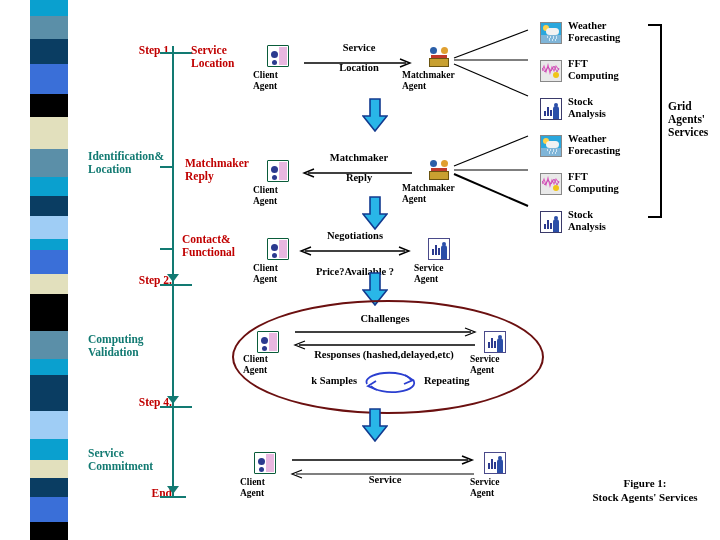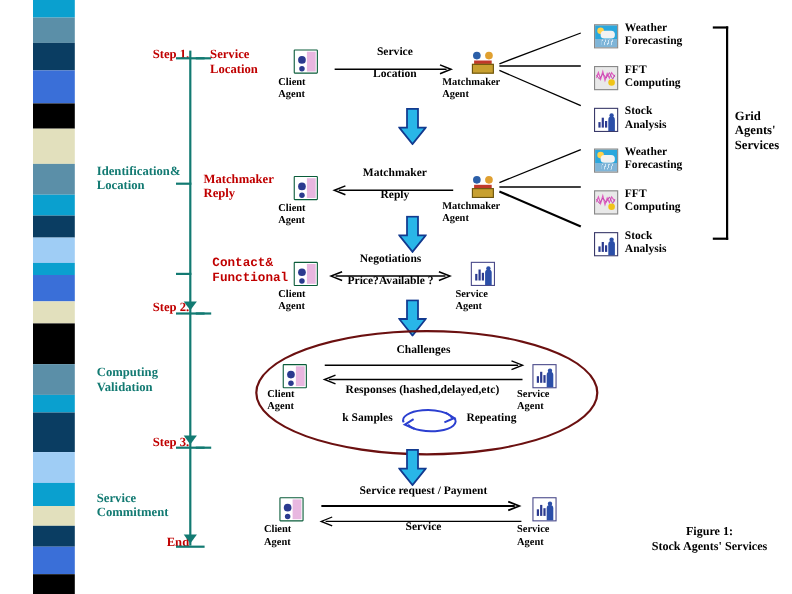--- a/index.html
+++ b/index.html
@@ -151,21 +151,21 @@
   <div class="ab lbl-red" style="left:120px;top:274px;width:52px;text-align:right;">Step 2.</div>
   <div class="dart" style="left:167px;top:274px;"></div>
   <div class="tick" style="left:160px;top:284px;"></div>
   <div class="tickL" style="left:178px;top:284px;"></div>
 
   <div class="ab lbl-teal" style="left:88px;top:333px;width:84px;">
     <div>Computing</div>
     <div>Validation</div>
   </div>
 
-  <div class="ab lbl-red" style="left:120px;top:396px;width:52px;text-align:right;">Step 3.</div>
+  <div class="ab lbl-red" style="left:120px;top:396px;width:52px;text-align:right;">Step 4.</div>
   <div class="dart" style="left:167px;top:396px;"></div>
   <div class="tick" style="left:160px;top:406px;"></div>
   <div class="tickL" style="left:178px;top:406px;"></div>
 
   <div class="ab lbl-teal" style="left:88px;top:447px;width:88px;">
     <div>Service</div>
     <div>Commitment</div>
   </div>
 
   <div class="ab lbl-red" style="left:120px;top:487px;width:52px;text-align:right;">End</div>
@@ -173,21 +173,21 @@
   <div class="tick" style="left:160px;top:496px;"></div>
 
   <div class="ab lbl-red" style="left:191px;top:44px;width:70px;">
     <div>Service</div>
     <div>Location</div>
   </div>
   <div class="ab lbl-red" style="left:185px;top:157px;width:74px;">
     <div>Matchmaker</div>
     <div>Reply</div>
   </div>
-  <div class="ab lbl-red" style="left:193px;top:233px;width:74px;font-family:Liberation Mono, monospace;">
+  <div class="ab lbl-red" style="left:182px;top:233px;width:74px;">
     <div>Contact&amp;</div>
     <div>Functional</div>
   </div>
 
   <div class="ic ic-client" style="left:267px;top:45px;"></div>
   <div class="ab agent-cap" style="left:267px;top:70px;">
     <div>Client</div>
     <div>Agent</div>
   </div>
 
@@ -246,21 +246,21 @@
     <div>Client</div>
     <div>Agent</div>
   </div>
 
   <div class="ab arrow-cap" style="left:300px;top:230px;width:110px;">Negotiations</div>
   <svg class="ab" style="left:297px;top:246px;" width="116" height="12">
     <line x1="8" y1="5" x2="108" y2="5" stroke="#000" stroke-width="1.4"></line>
     <polyline points="14,1 4,5 14,9" fill="none" stroke="#000" stroke-width="1.4"></polyline>
     <polyline points="102,1 112,5 102,9" fill="none" stroke="#000" stroke-width="1.4"></polyline>
   </svg>
-  <div class="ab arrow-cap" style="left:300px;top:250px;width:110px;text-align:center;">Price?Available ?</div>
+  <div class="ab arrow-cap" style="left:300px;top:266px;width:110px;text-align:center;">Price?Available ?</div>
 
   <div class="ic ic-svc" style="left:428px;top:238px;">
     <div class="bar" style="left:3px;height:6px;"></div>
     <div class="bar" style="left:6px;height:10px;"></div>
     <div class="bar" style="left:9px;height:7px;"></div>
     <div class="man"></div>
     <div class="head"></div>
   </div>
   <div class="ab agent-cap" style="left:428px;top:263px;">
     <div>Service</div>
@@ -314,21 +314,20 @@
   <svg class="blkarrow" style="left:362px;top:408px;" viewBox="0 0 26 34">
     <polygon points="8,1 18,1 18,18 25,18 13,33 1,18 8,18" fill="#29b6e8" stroke="#123a8f" stroke-width="1.6"></polygon>
   </svg>
 
   <div class="ic ic-client" style="left:254px;top:452px;"></div>
   <div class="ab agent-cap" style="left:254px;top:477px;">
     <div>Client</div>
     <div>Agent</div>
   </div>
 
-  <div class="ab arrow-cap" style="left:300px;top:441px;width:170px;">Service request / Payment</div>
   <svg class="ab" style="left:292px;top:455px;" width="186" height="10">
     <line x1="0" y1="5" x2="176" y2="5" stroke="#000" stroke-width="1.6"></line>
     <polyline points="170,1 180,5 170,9" fill="none" stroke="#000" stroke-width="1.6"></polyline>
   </svg>
   <svg class="ab" style="left:288px;top:469px;" width="190" height="10">
     <line x1="8" y1="5" x2="186" y2="5" stroke="#000" stroke-width="1.2"></line>
     <polyline points="14,1 4,5 14,9" fill="none" stroke="#000" stroke-width="1.2"></polyline>
   </svg>
   <div class="ab arrow-cap" style="left:300px;top:474px;width:170px;">Service</div>
 

